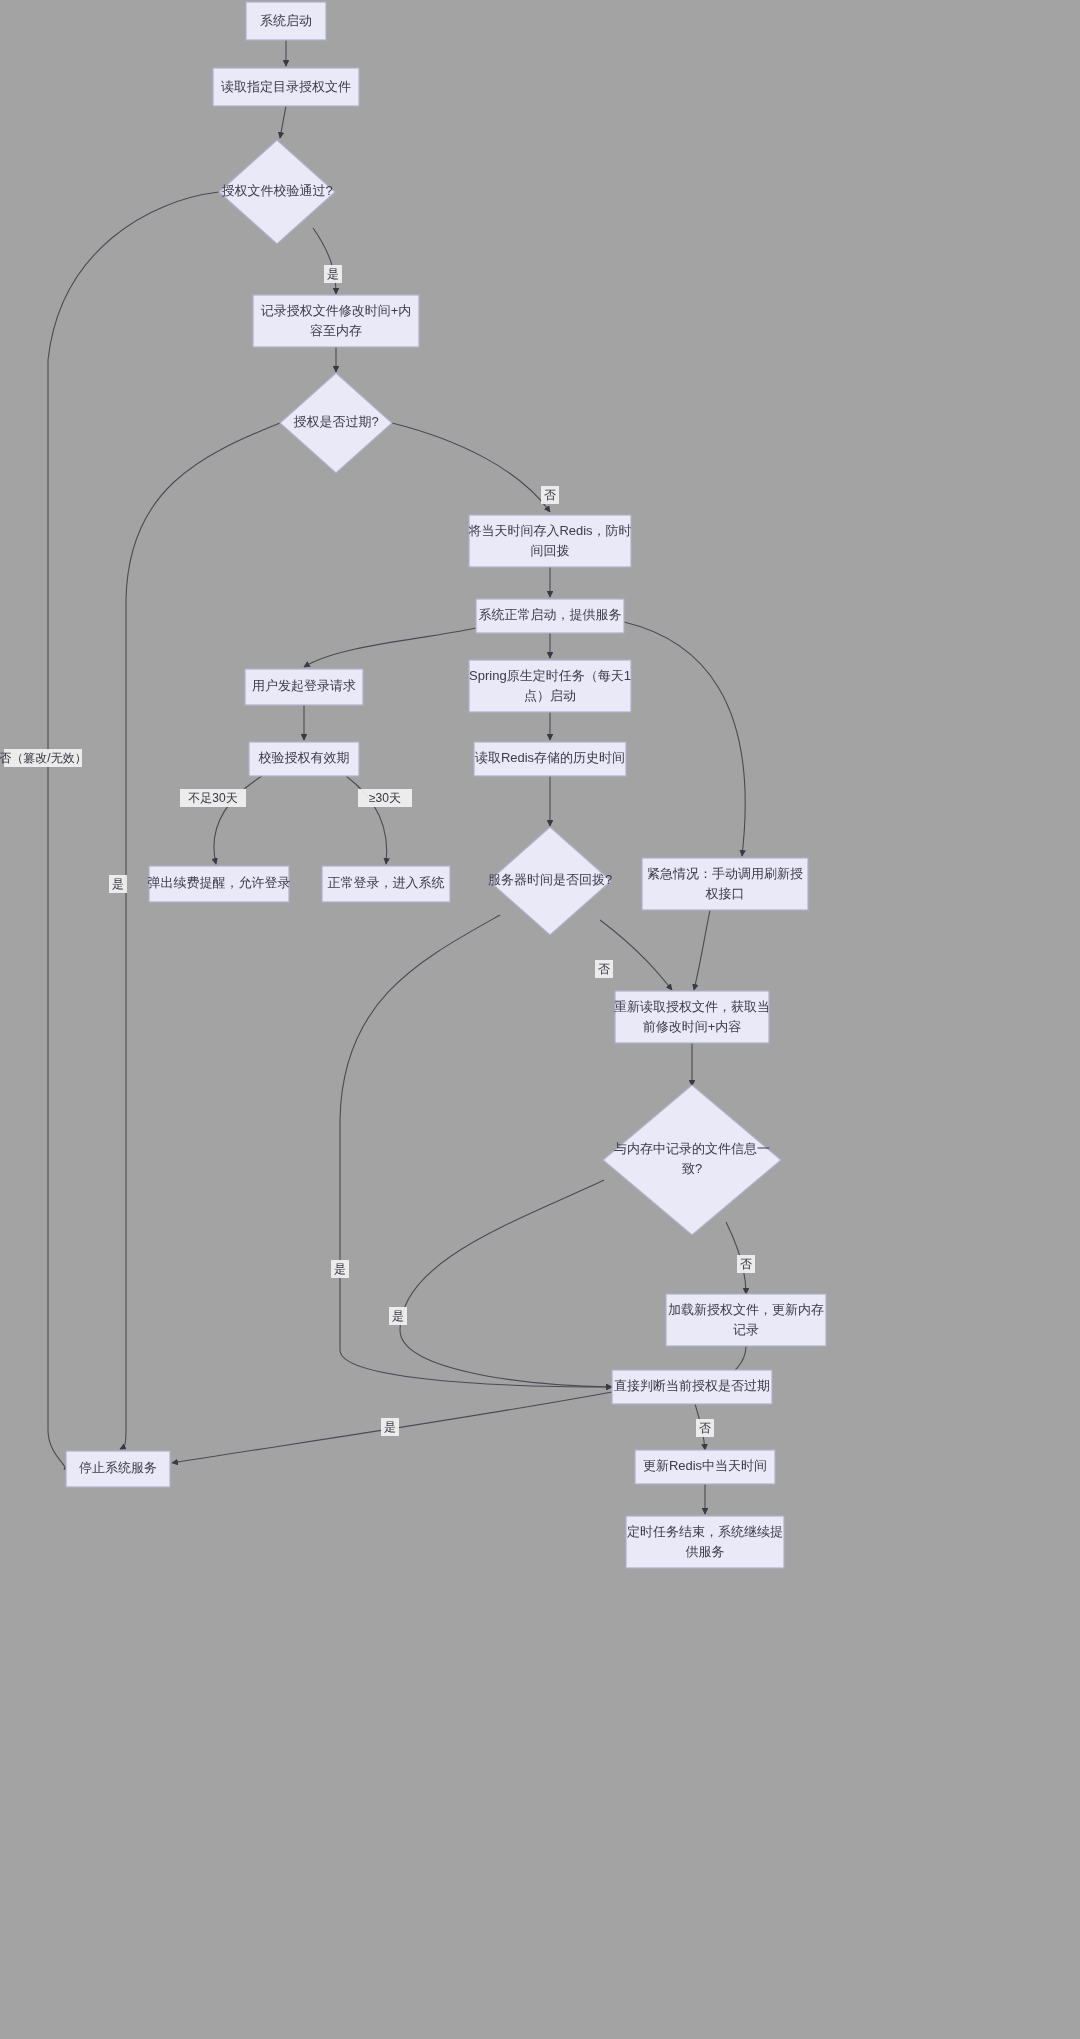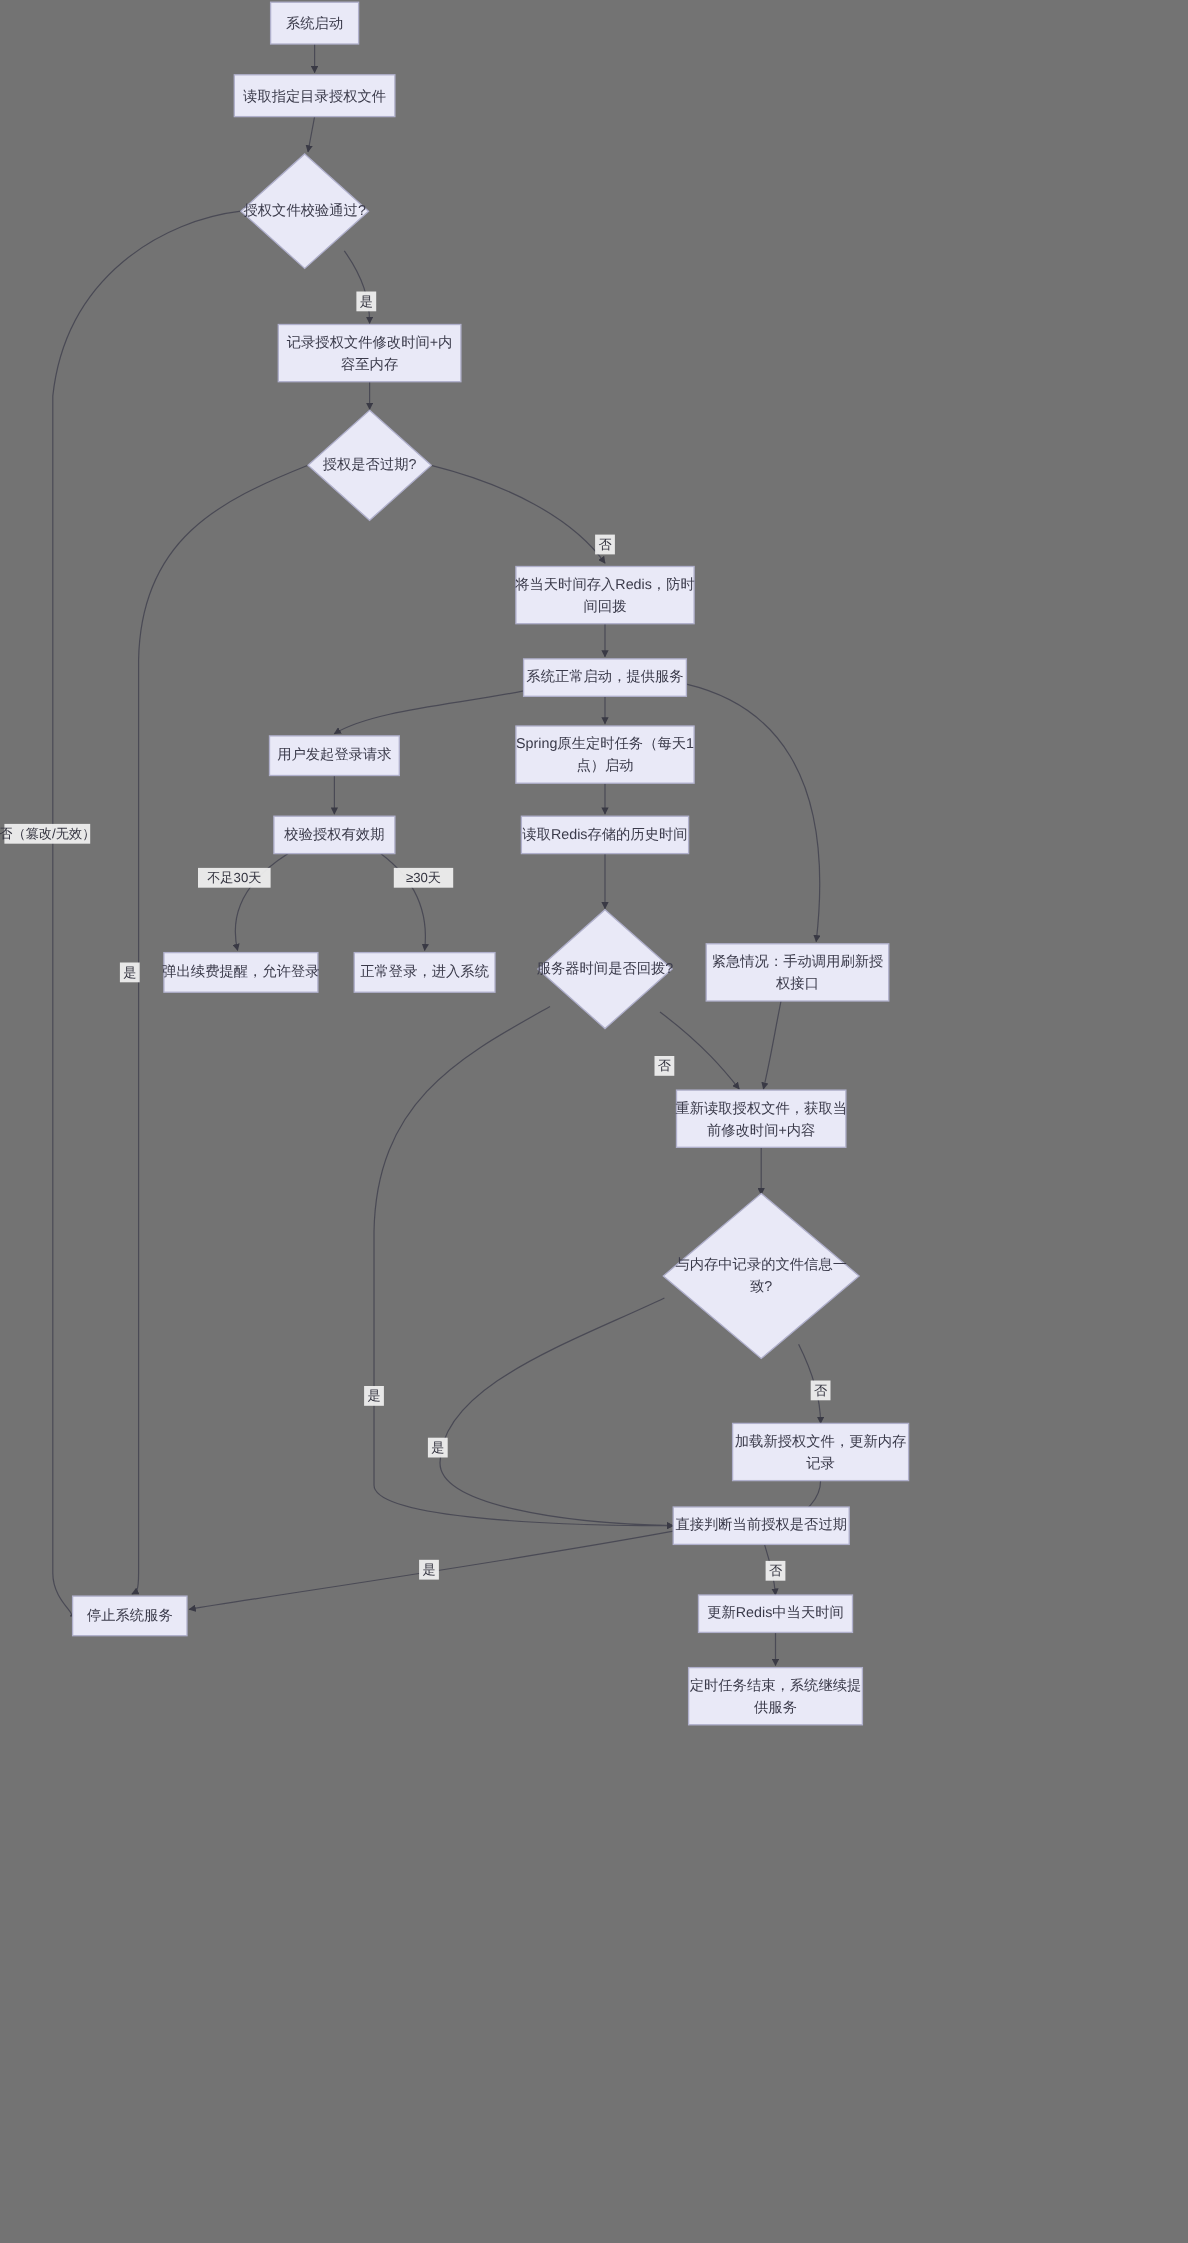--- a/index.html
+++ b/index.html
@@ -4,21 +4,21 @@
 <style>
   html, body {
     margin: 0;
     padding: 0;
     background: #ffffff;
   }
   #canvas-wrap {
     position: relative;
     width: 1080px;
     height: 2039px;
-    background: #737373;
+    background: #a3a3a3;
     font-family: "Liberation Sans", "DejaVu Sans", sans-serif;
     overflow: hidden;
   }
   svg#flow {
     position: absolute;
     top: 0; left: 0;
     width: 1080px;
     height: 2039px;
   }
   .node-rect {

